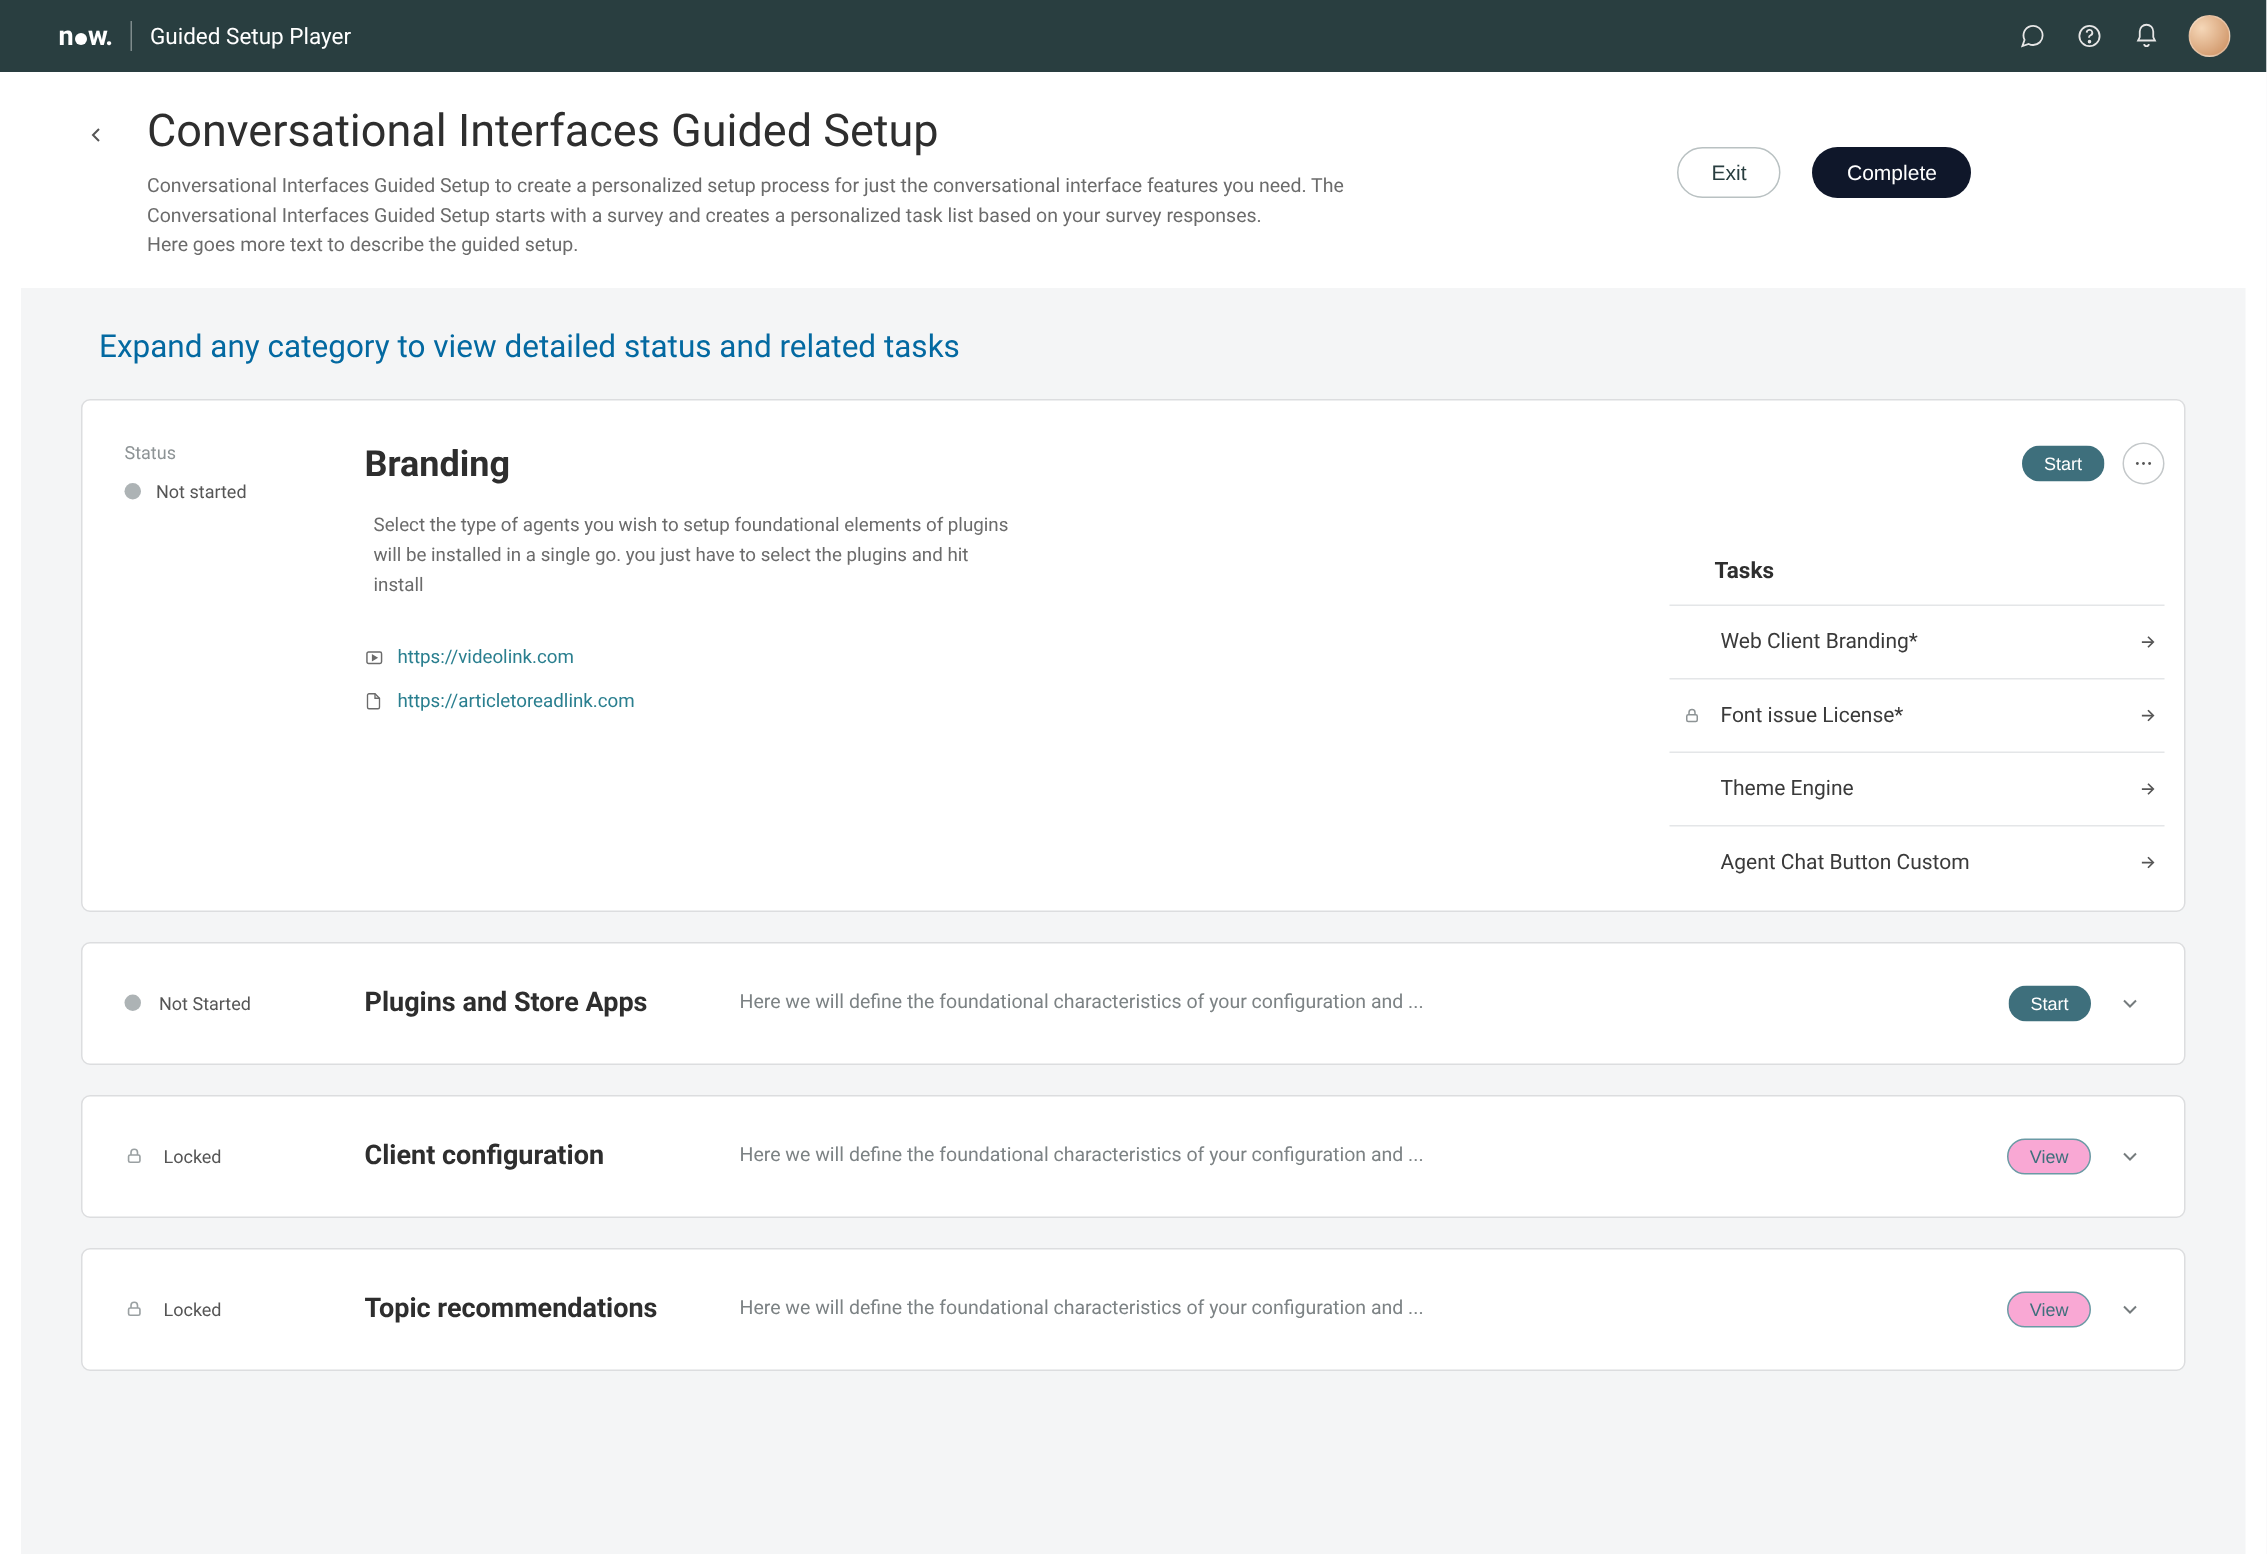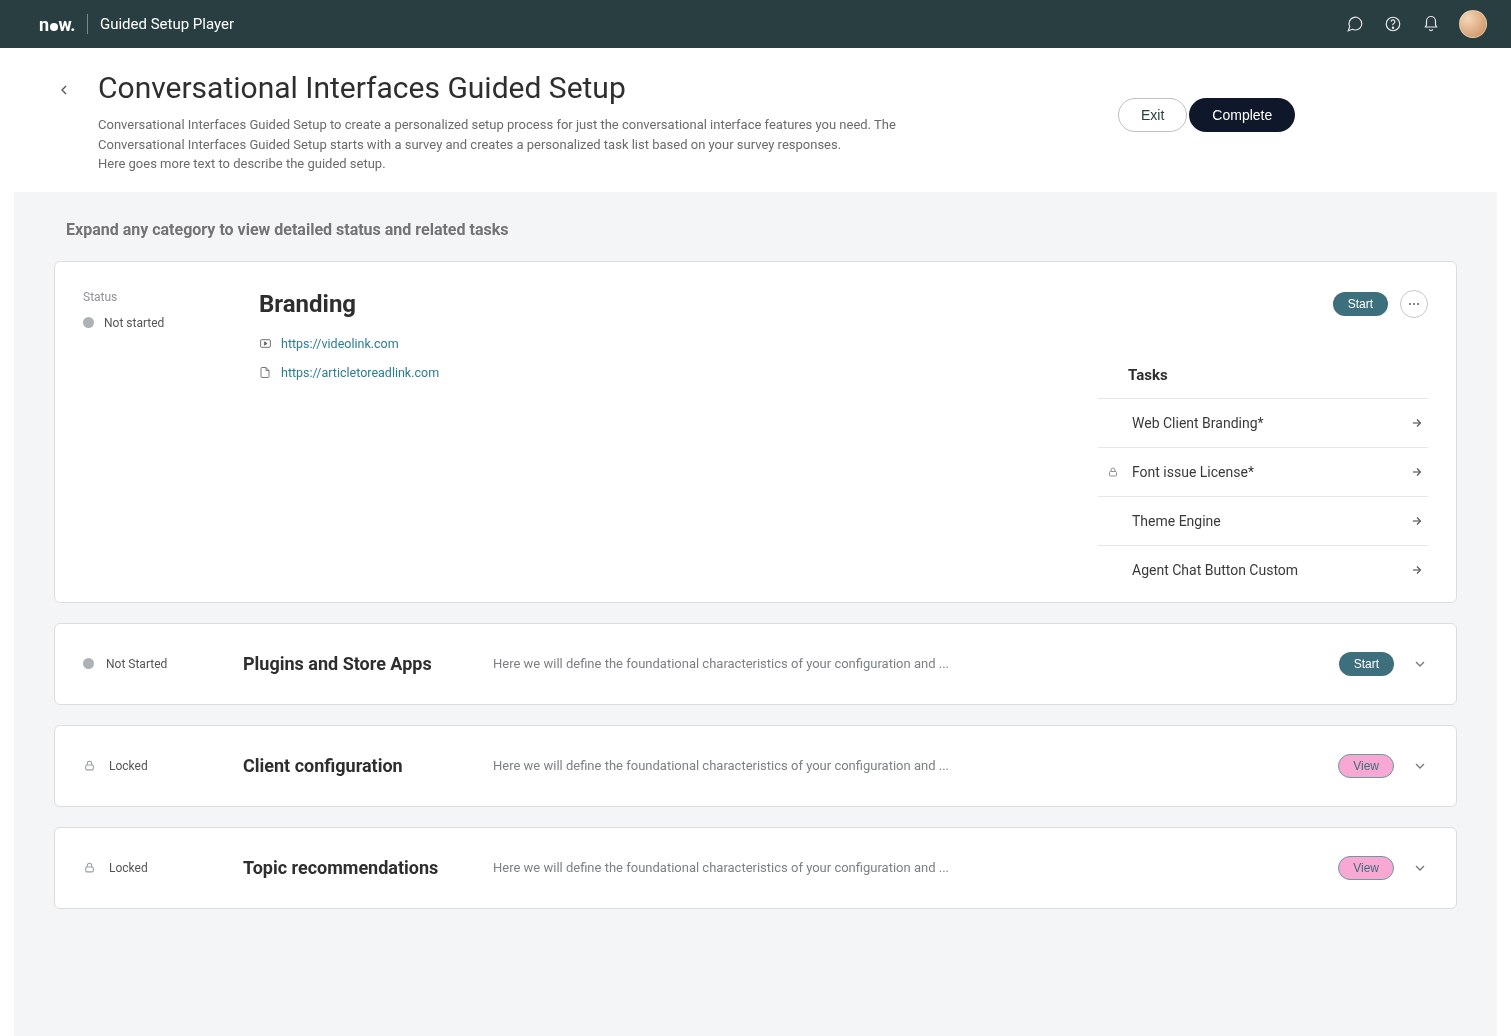--- a/index.html
+++ b/index.html
@@ -36,21 +36,21 @@
     background:#fff;
     padding: 22px 56px 18px 56px;
     display:flex;
     gap:18px;
   }
   .back-chevron { width:24px; display:flex; align-items:flex-start; padding-top:12px; color:#555; cursor:pointer;}
   .header-main { flex:1; display:flex; align-items:flex-start; gap:40px;}
   .header-text { flex:1; max-width: 980px;}
   .page-title { font-size: 30px; font-weight:400; color:#2e2e2e; margin-bottom:10px;}
   .page-desc { font-size: 13px; color:#6b6b6b; line-height:1.5; max-width:880px;}
-  .header-actions { display:flex; gap:2px; align-items:flex-start; padding-top:28px;}
+  .header-actions { display:flex; gap:21px; align-items:flex-start; padding-top:28px;}
   .btn {
     border-radius: 999px;
     font-size: 14px;
     padding: 8px 22px;
     cursor:pointer;
     border:1px solid transparent;
     font-weight:500;
   }
   .btn-outline {
     background:#fff; color:#293e40; border:1px solid #b9c1c2;
@@ -65,29 +65,29 @@
     width:28px;height:28px;border:1px solid #c4c8ca;border-radius:50%;
     display:flex;align-items:center;justify-content:center;cursor:pointer;color:#555;
   }
   
   .body-area {
     background:#f4f5f6;
     padding: 28px 40px 40px 40px;
     min-height: calc(1036px - 48px - 130px);
     margin: 0 14px;
   }
-  .body-heading { font-size:16px; font-weight:700; color:#737373; margin: 0 12px 22px 12px;}
+  .body-heading { font-size:21px; font-weight:400; color:#0369a1; margin: 0 12px 22px 12px;}
   .card {
     background:#fff;
     border:1px solid #dcdddf;
     border-radius:6px;
     margin-bottom:20px;
   }
   
-  .card-expanded { padding: 28px 28px 8px 28px; display:flex; gap:16px; }
+  .card-expanded { padding: 28px 13px 8px 28px; display:flex; gap:0; }
   .status-col { width:160px; }
   .status-label { font-size:12px; color:#8d9395; margin-bottom:12px;}
   .status-row { display:flex; align-items:center; gap:10px;}
   .dot { width:11px;height:11px;border-radius:50%;}
   .dot-grey { background:#adb3b5;}
   .lock-icon { width:14px;height:14px;color:#9aa0a2;}
   .status-text { font-size:12px; color:#555;}
   .branding-main { flex:1; padding-right:20px;}
   .cat-title { font-size:24px; font-weight:700; margin-bottom:18px;}
   .cat-desc { font-size:12.5px; color:#6b6b6b; line-height:1.6; max-width:430px; margin-bottom:30px; padding-left:6px;}
@@ -179,20 +179,21 @@
     <div class="status-col">
       <div class="status-label">Status</div>
       <div class="status-row">
         <span class="dot dot-grey"></span>
         <span class="status-text">Not started</span>
       </div>
     </div>
 
     <div class="branding-main">
       <h3 class="cat-title">Branding</h3>
+      <p class="cat-desc">Select the type of agents you wish to setup foundational elements of plugins will be installed in a single go. you just have to select the plugins and hit install</p>
       <div class="link-row">
         <span class="link-icon">
           <svg width="13" height="13" viewBox="0 0 24 24" fill="none" stroke="currentColor" stroke-width="1.8">
               <rect x="3" y="5" width="18" height="14" rx="2"></rect>
               <polygon points="10 9 15 12 10 15" fill="currentColor"></polygon>
             </svg>
         </span>
         <a href="#">https://videolink.com</a>
       </div>
       <div class="link-row">

